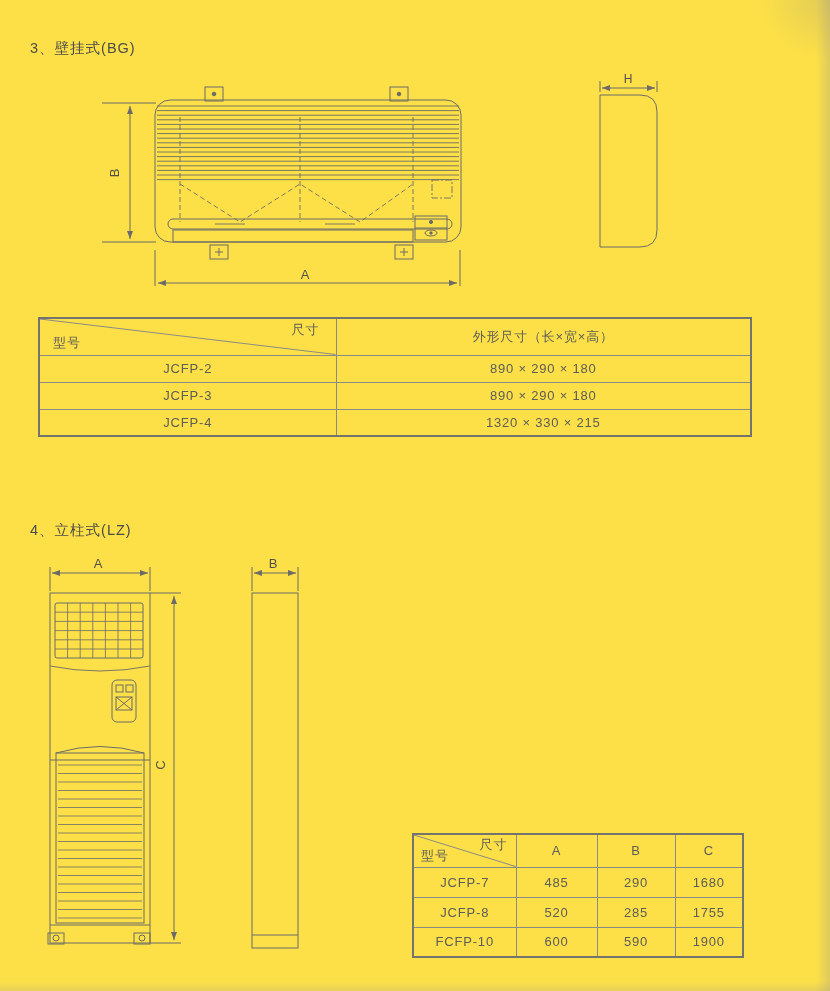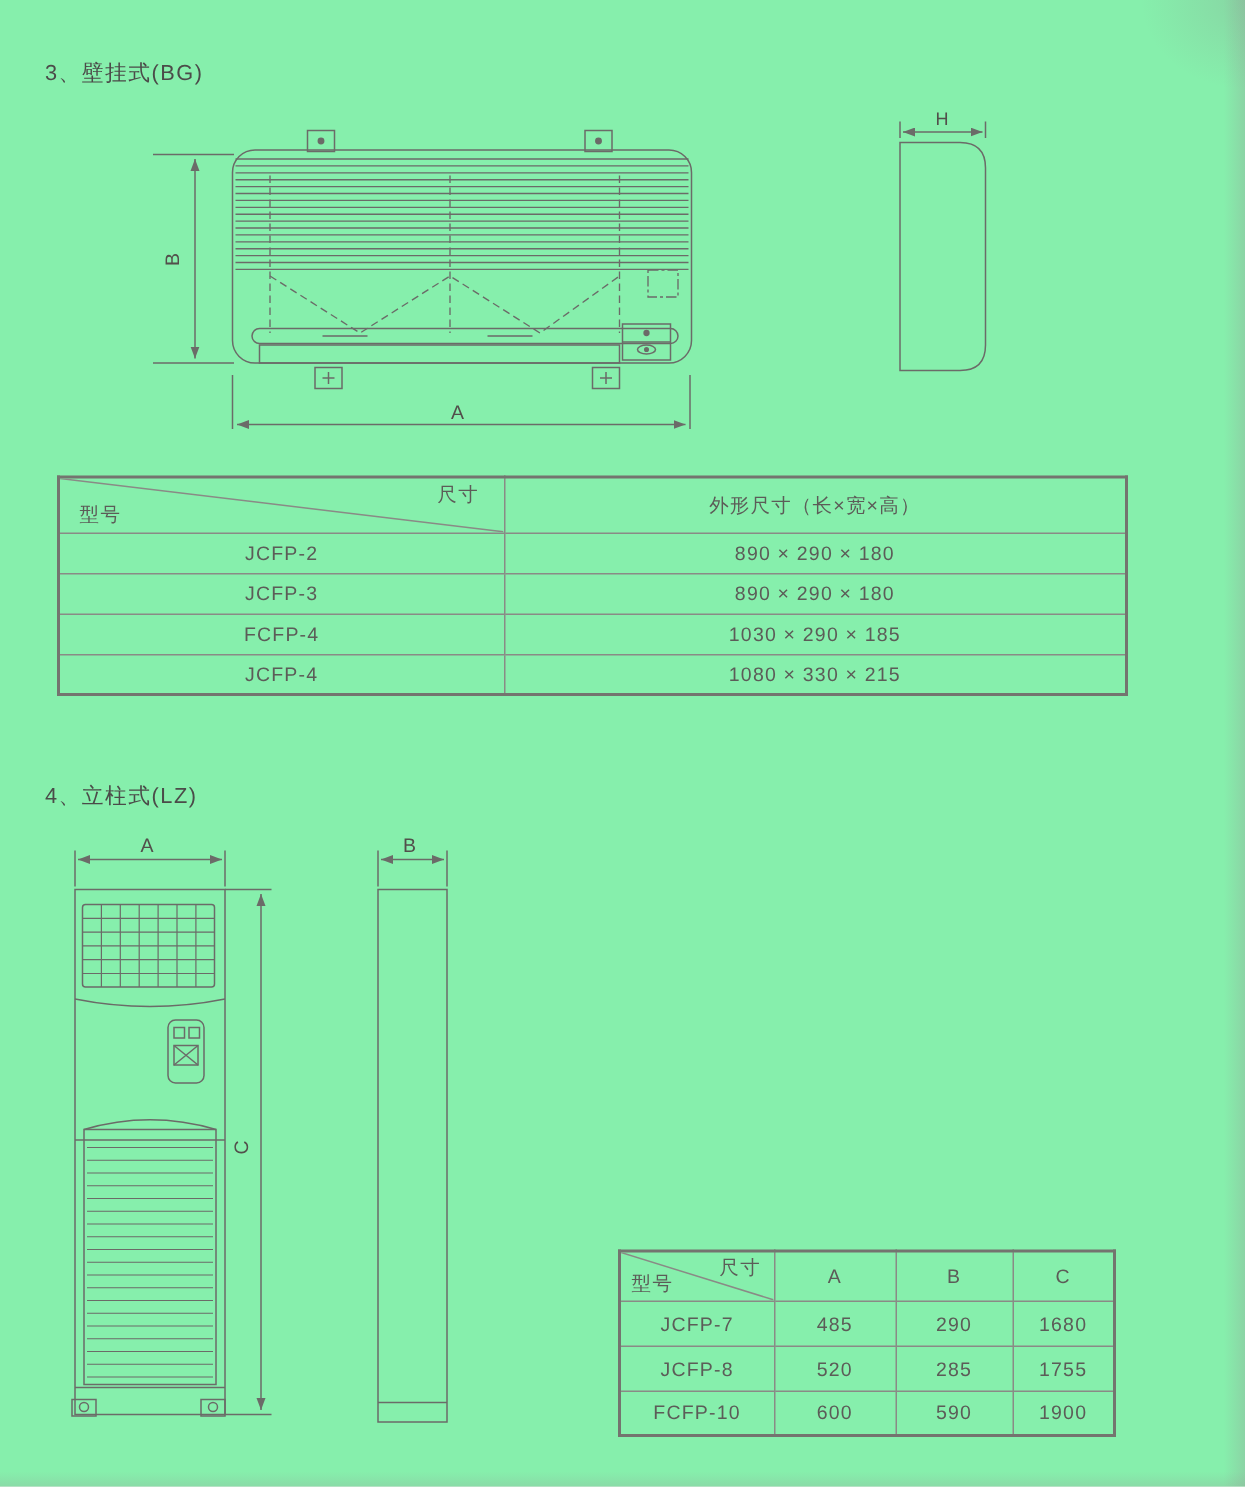--- a/index.html
+++ b/index.html
@@ -1,18 +1,18 @@
 <!DOCTYPE html>
 <html><head>
 <meta charset="utf-8">
 <style>
   html,body{margin:0;padding:0;background:#dcdcda;}
   .page{
     position:relative;width:830px;height:991px;margin:0 auto;
-    background:#86efac;overflow:hidden;
+    background:#fde047;overflow:hidden;
     font-family:"Liberation Sans","DejaVu Sans",sans-serif;
     color:#54524e;
   }
   .heading{
     position:absolute;left:30px;font-size:14.5px;letter-spacing:1px;color:#4b4b49;
   }
   
   table.spec{
     position:absolute;border-collapse:collapse;table-layout:fixed;
     background:transparent;font-size:13px;color:#5c5c58;
@@ -131,26 +131,22 @@
     </tr>
     <tr style="height:27px;">
       <td>JCFP-2</td>
       <td>890 × 290 × 180</td>
     </tr>
     <tr style="height:27px;margin-top:16px;">
       <td>JCFP-3</td>
       <td>890 × 290 × 180</td>
     </tr>
     <tr style="height:27px;">
-      <td>FCFP-4</td>
-      <td>1030 × 290 × 185</td>
-    </tr>
-    <tr style="height:27px;">
       <td>JCFP-4</td>
-      <td>1080 × 330 × 215</td>
+      <td>1320 × 330 × 215</td>
     </tr>
   </tbody>
     </table>
 
   <div class="heading" style="top:521px;">4、立柱式(LZ)</div>
 
   <div class="drawing" style="left:28px;top:553px;">
     <svg width="290" height="425" viewBox="0 0 290 425">
       <defs>
         <marker id="ae2" markerWidth="9" markerHeight="8" refX="8" refY="3" orient="auto" markerUnits="userSpaceOnUse">

